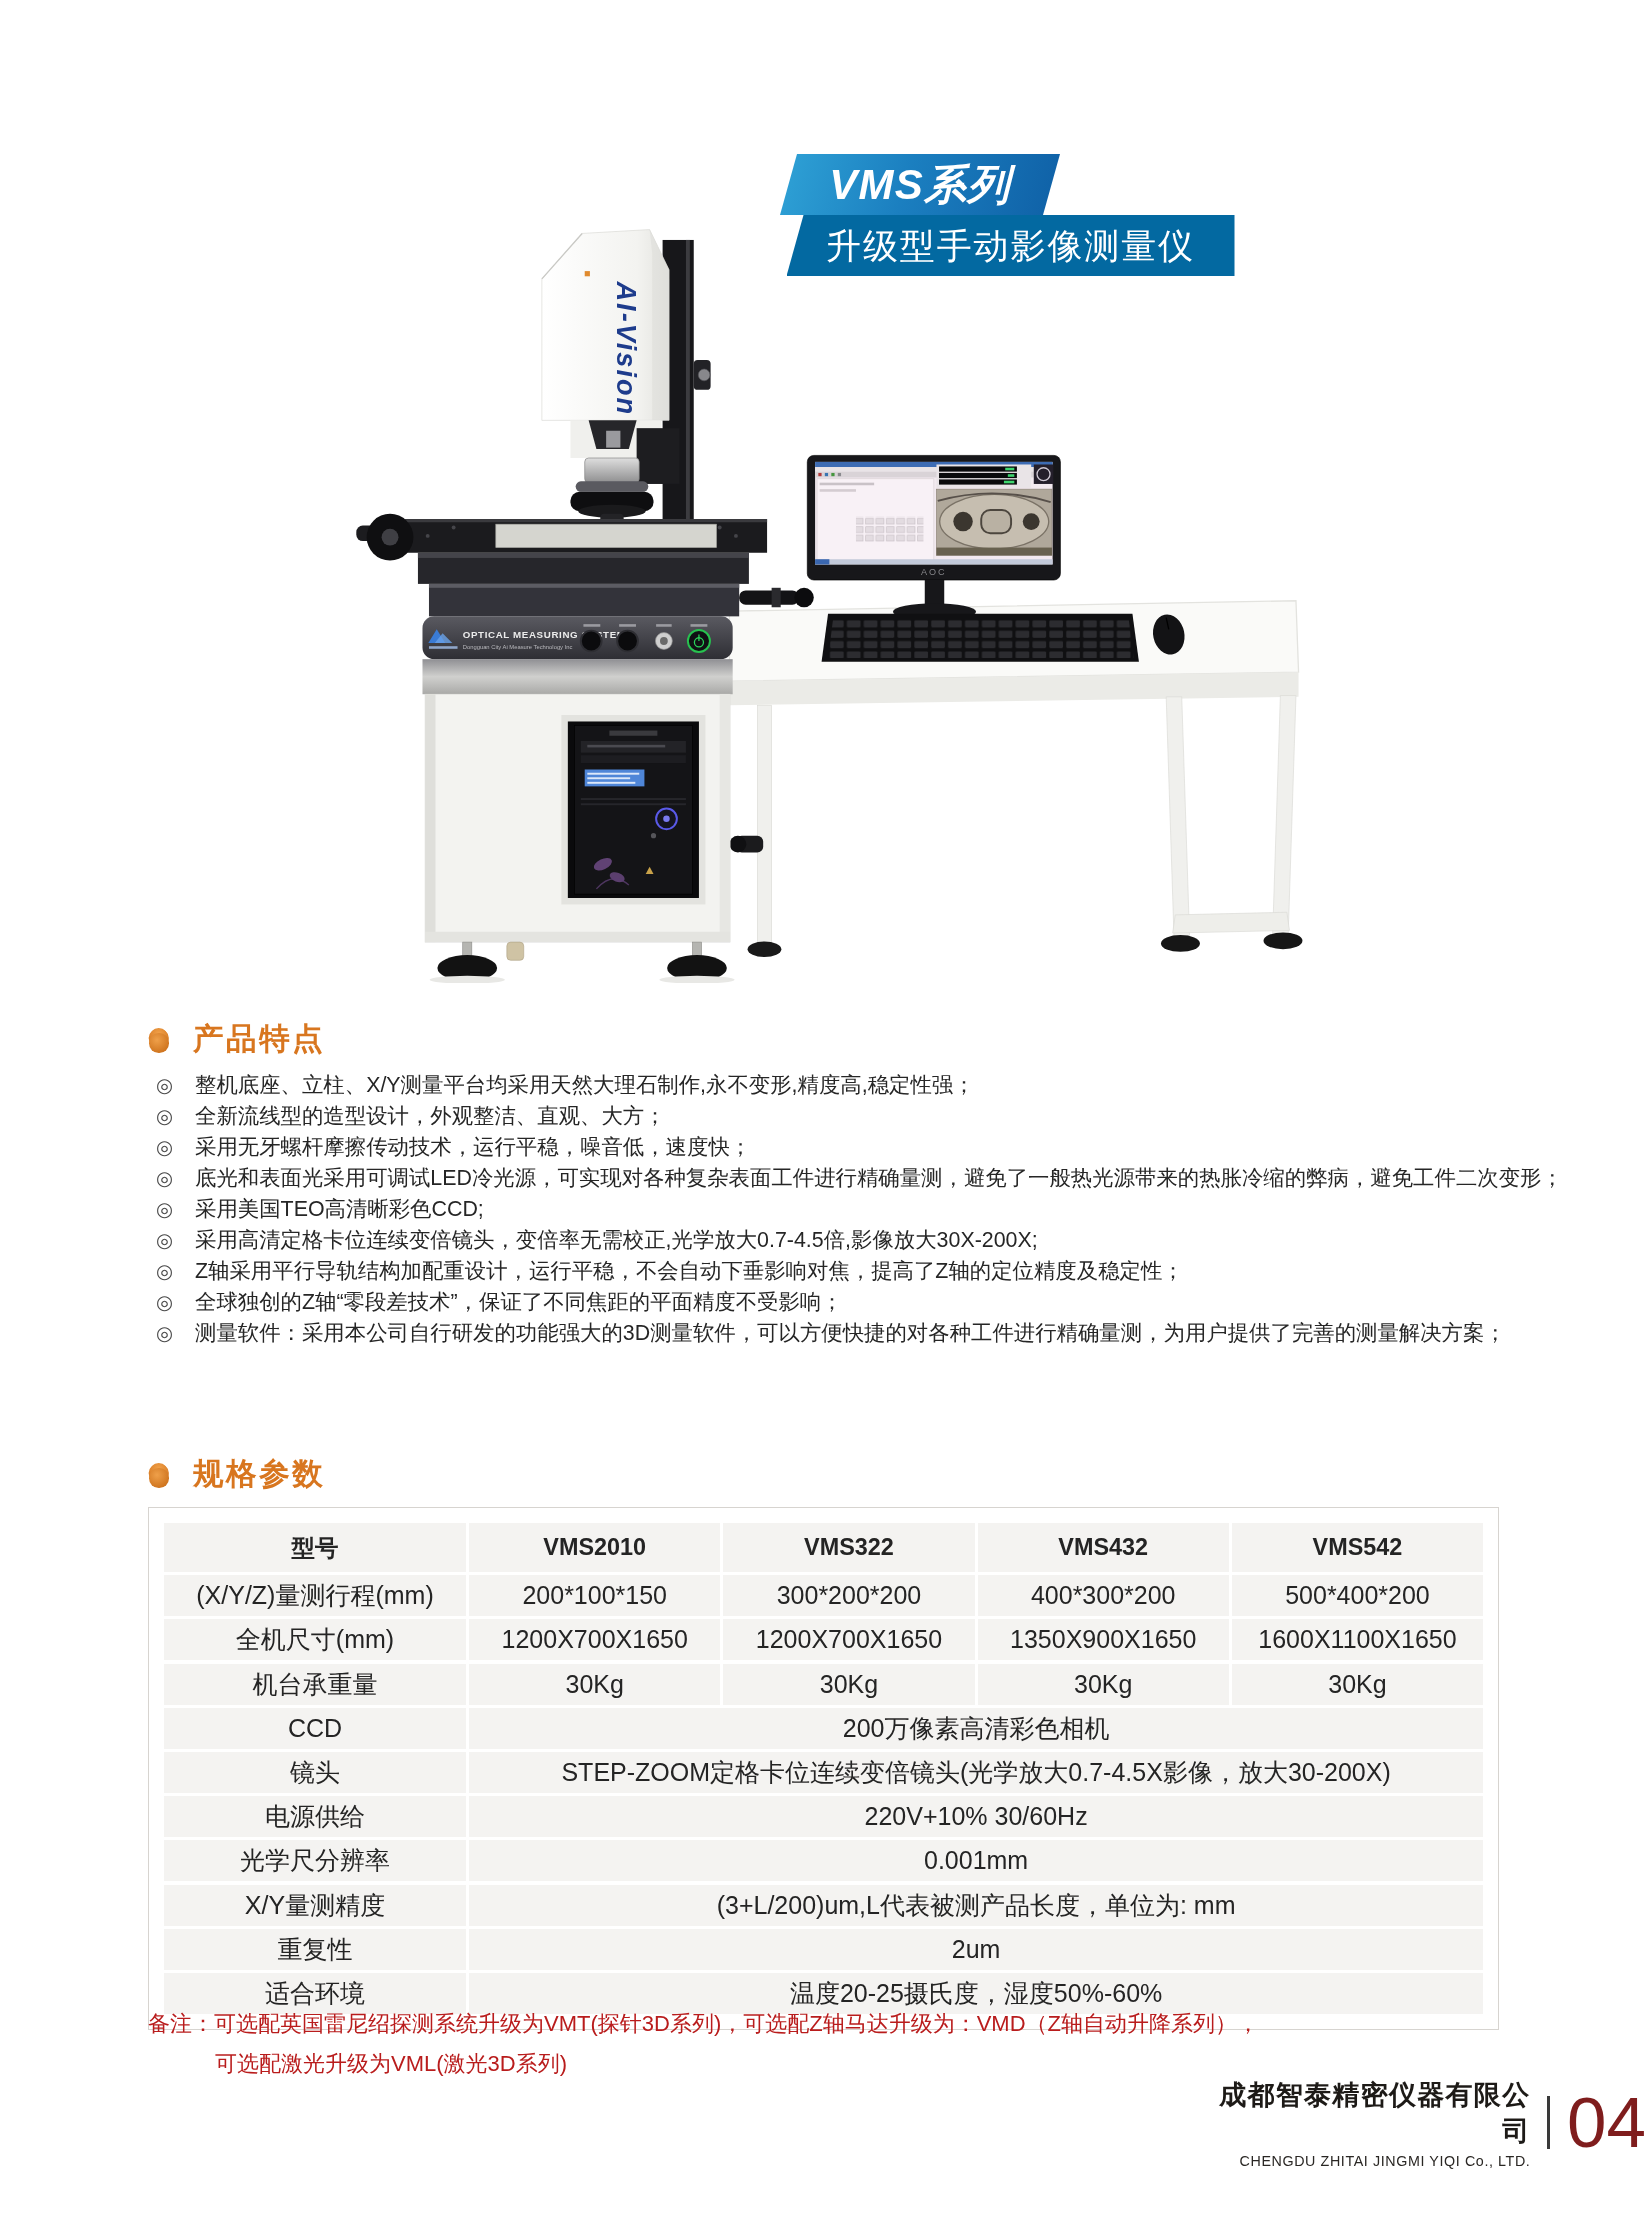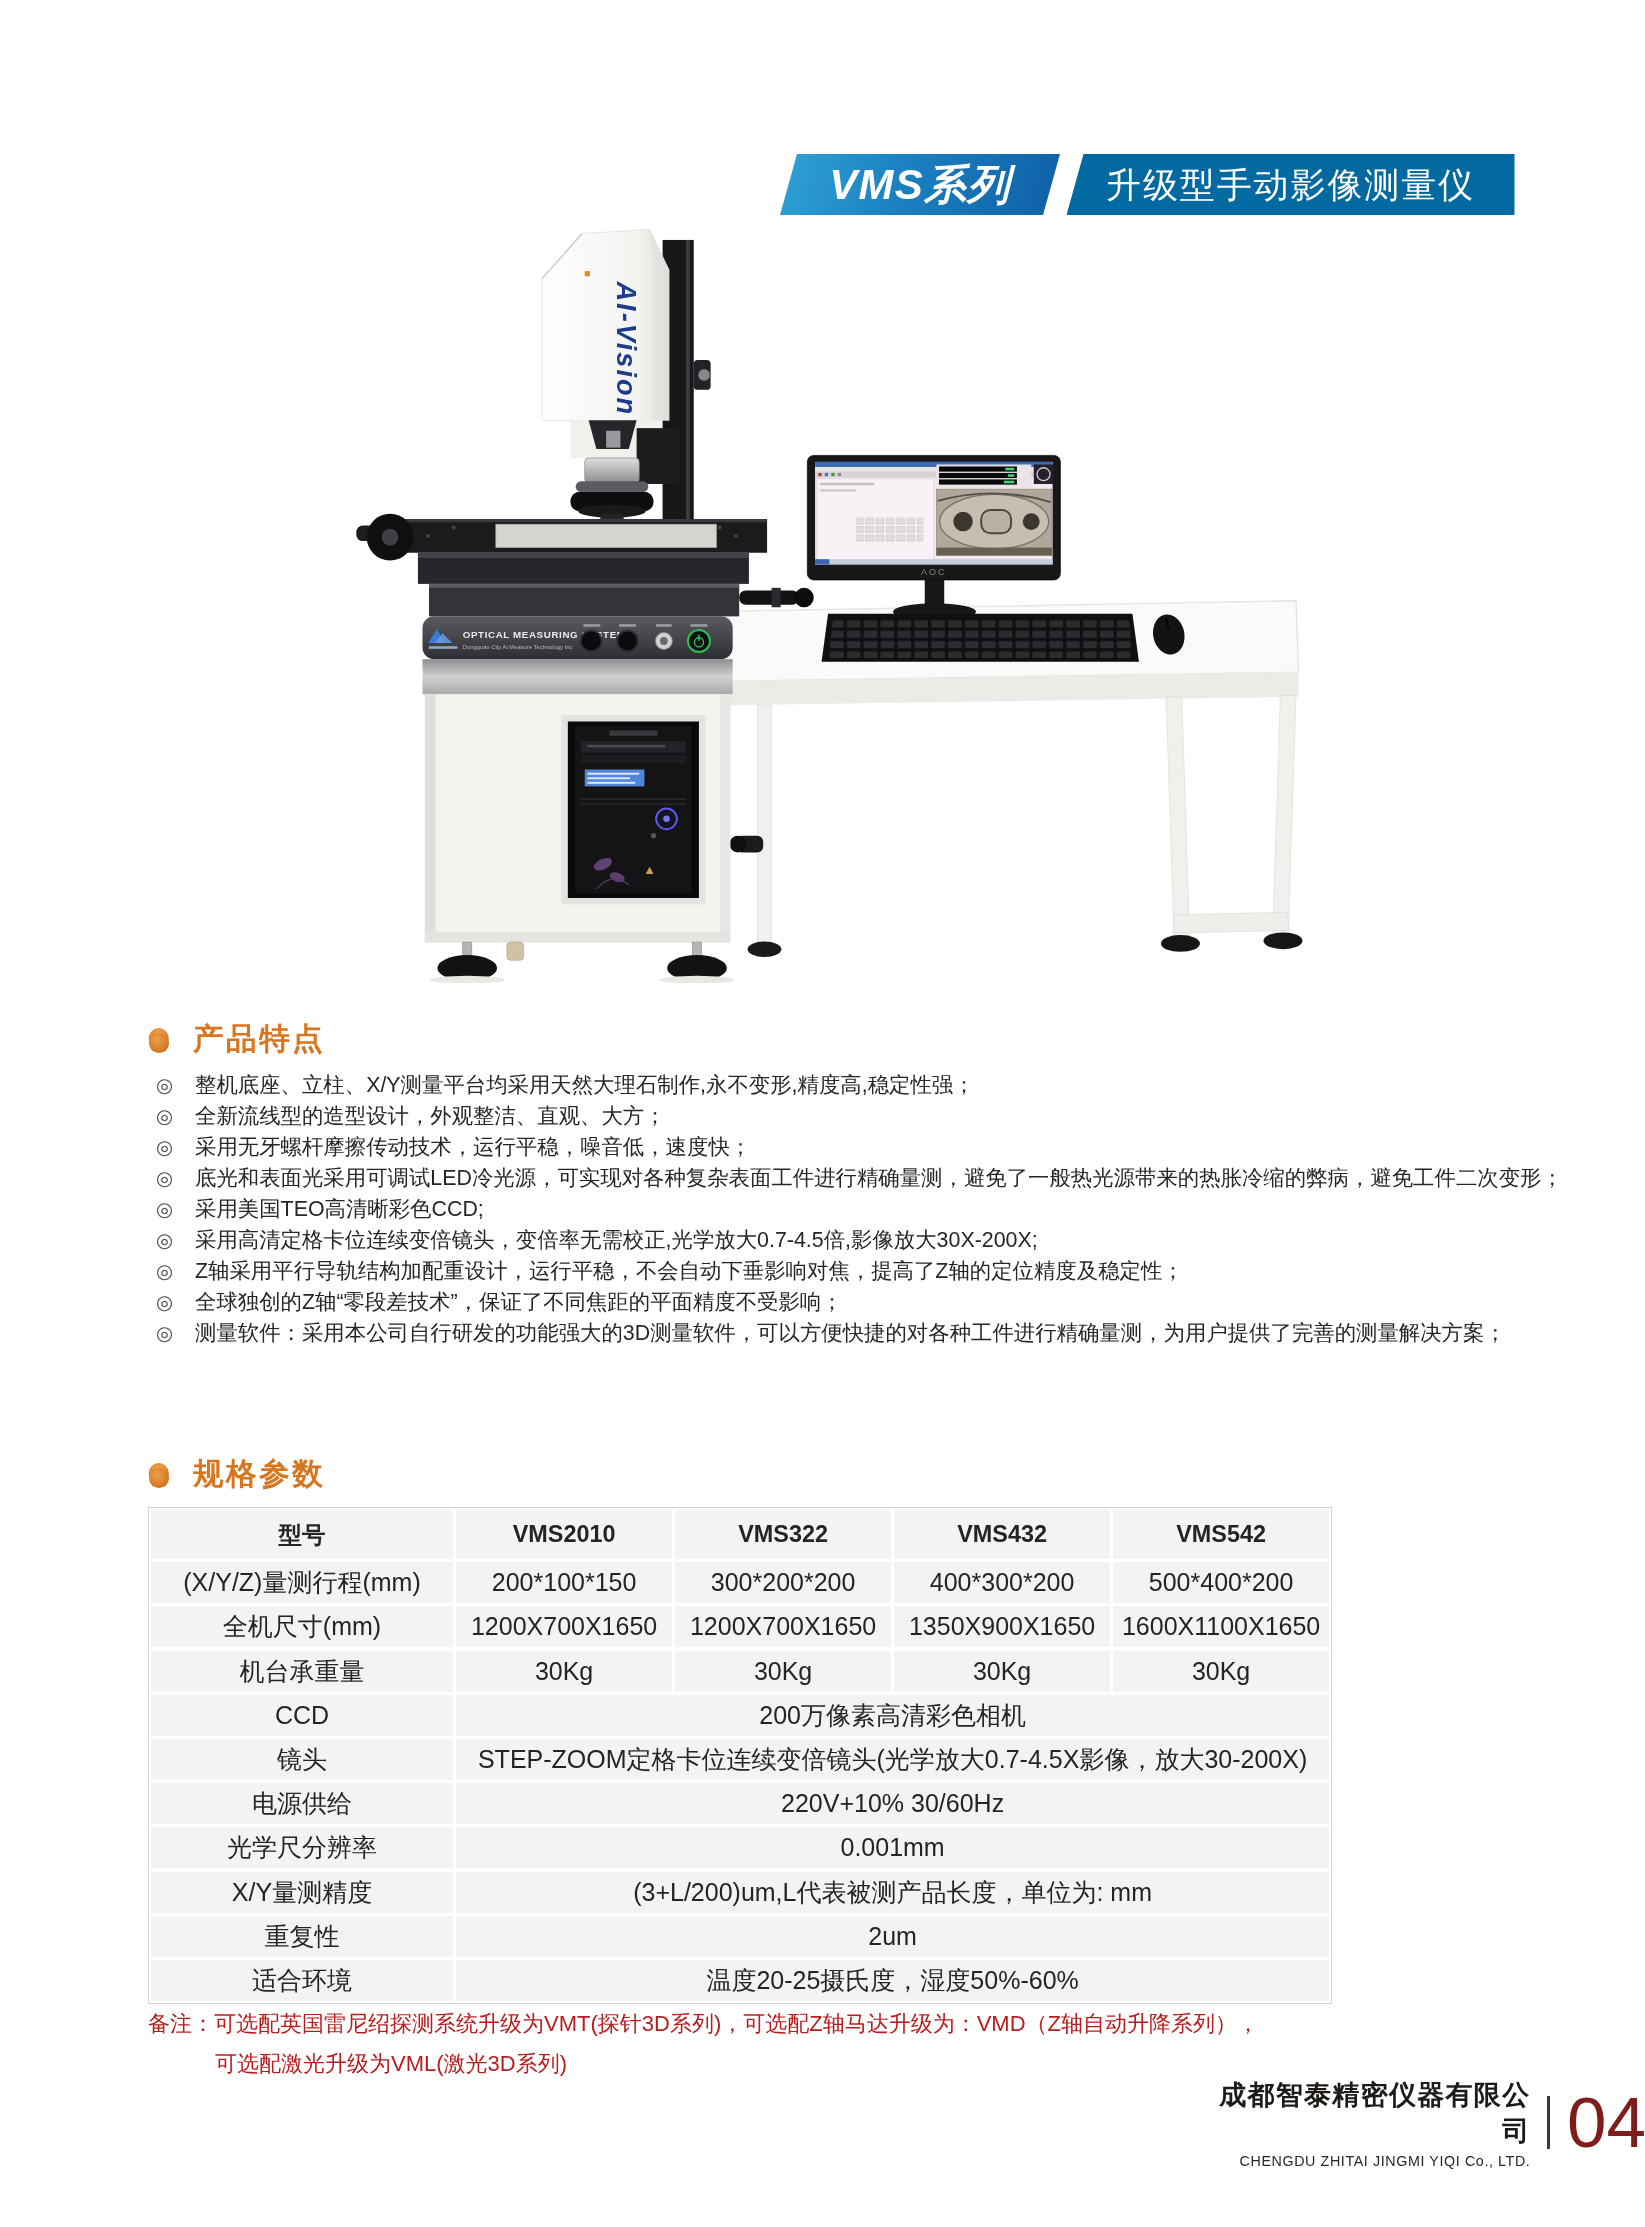--- a/index.html
+++ b/index.html
@@ -1,20 +1,20 @@
 <!DOCTYPE html>
 <html style="font-size:10.4px"><head>
 <meta charset="utf-8">
 <style>
   html,body{margin:0;padding:0;background:#ffffff;}
   .page{position:relative;width:1646px;height:2227px;background:#ffffff;overflow:hidden;
         font-family:"Liberation Sans","DejaVu Sans",sans-serif;color:#222;}
 
   
-  .badges{position:absolute;left:780px;top:154px;display:flex;height:61px;}
+  .badges{position:absolute;left:780px;top:154px;display:flex;height:61px;flex-direction:column;}
   .badge-blue{width:280px;height:61px;line-height:61px;text-align:center;color:#fff;
     font-size:42px;font-weight:bold;font-style:italic;letter-spacing:1.3px;
     background:linear-gradient(105deg,#2fa2d6 0%,#1b7fc0 45%,#0f60a6 100%);
     clip-path:polygon(17px 0,100% 0,calc(100% - 17px) 100%,0 100%);}
   .badge-gray{width:448px;height:61px;line-height:61px;text-align:center;color:#fff;
     font-size:35px;letter-spacing:1.9px;background:#0369a1;margin-left:6.5px;
     clip-path:polygon(17px 0,100% 0,100% 100%,0 100%);}
 
   
   .section-title{position:absolute;display:flex;align-items:center;gap:23px;}
@@ -25,22 +25,22 @@
     clip-path:polygon(0 0,100% 0,100% 100%,0 100%);}
   .droplet:after{content:"";position:absolute;left:1.3px;top:9px;width:19.5px;height:19.5px;
     background:radial-gradient(circle at 40% 35%,#efa04a,#c4650f);border-radius:50%;}
   .section-title .txt{font-size:30.5px;font-weight:bold;color:#d8761f;letter-spacing:2.6px;}
 
   .features-list{position:absolute;left:156px;top:1070px;width:1473px;}
   .feature-item{display:flex;gap:17px;font-size:21.4px;line-height:31px;color:#262626;}
   .feature-item .mark{color:#4a4a4a;font-size:19.5px;flex:0 0 22px;}
 
   
-  .spec-table{position:absolute;left:148px;top:1507px;width:1184px;
-    background:#ffffff;border:1.3px solid #d7d4d0;box-sizing:border-box;padding:2px;
+  .spec-table{position:absolute;left:148px;top:1507px;width:1351px;
+    background:#ffffff;border:1.3px solid #d7d4d0;box-sizing:border-box;padding:15px;
     display:grid;grid-template-columns:302px repeat(4,1fr);gap:3.2px;}
   .cell{background:#f4f3f1;display:flex;align-items:center;justify-content:center;
     font-size:25px;color:#242424;min-height:41px;text-align:center;}
   .cell.head{min-height:49px;font-weight:bold;font-size:23.4px;}
   .cell.span4{grid-column:2 / 6;text-align:right;}
 
   .notes{position:absolute;left:148px;top:2004px;width:1395px;font-size:22px;
     line-height:40px;color:#b91c1c;}
   .notes .line2{padding-left:67px;}
 

